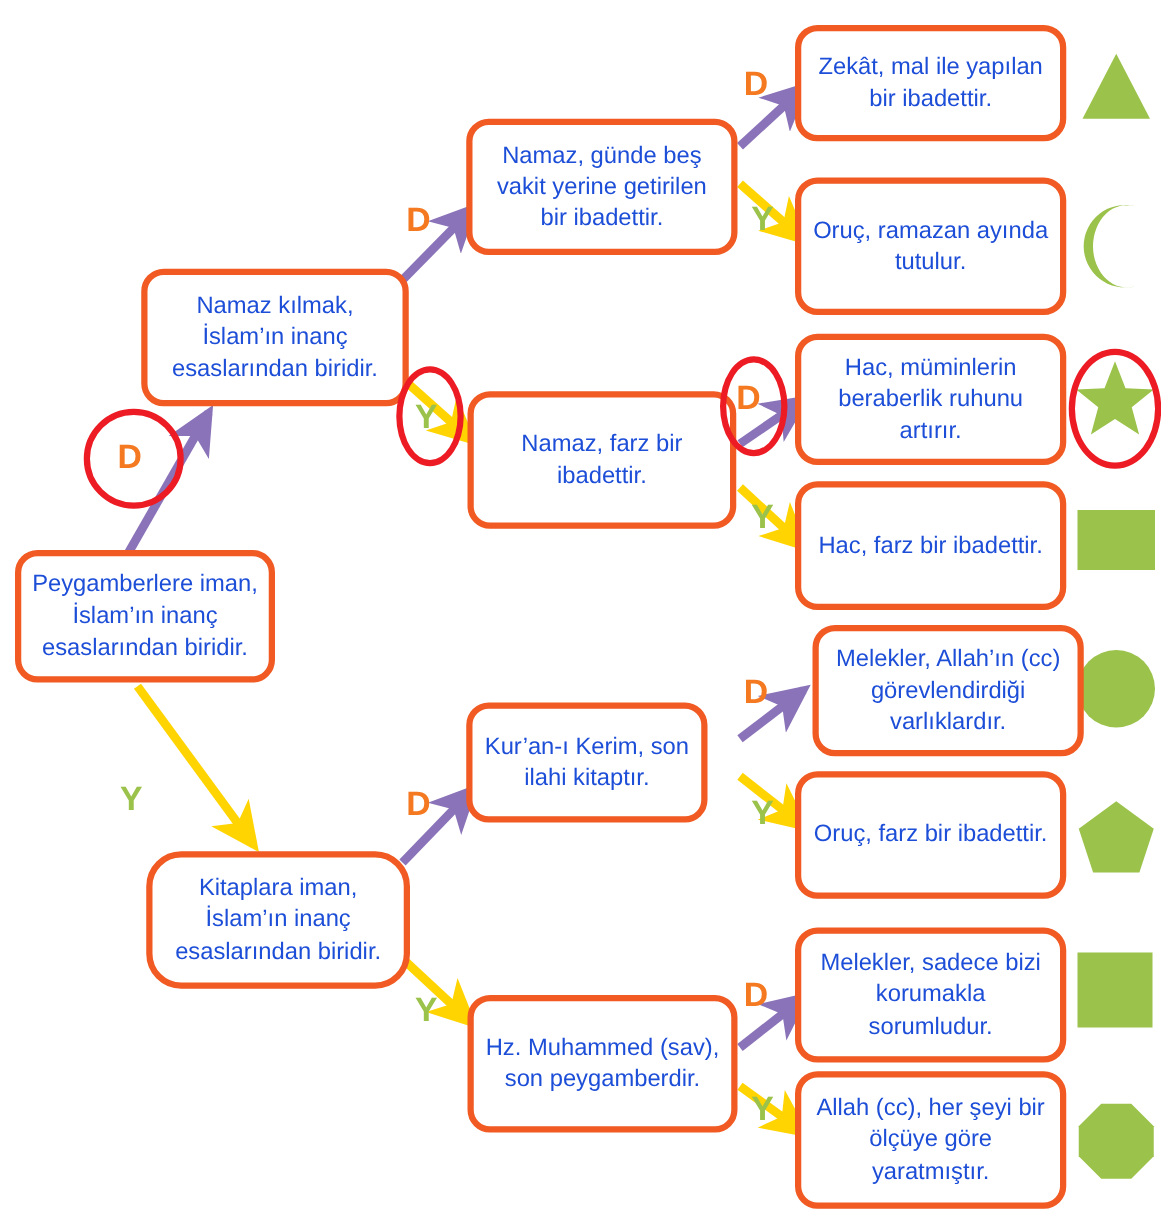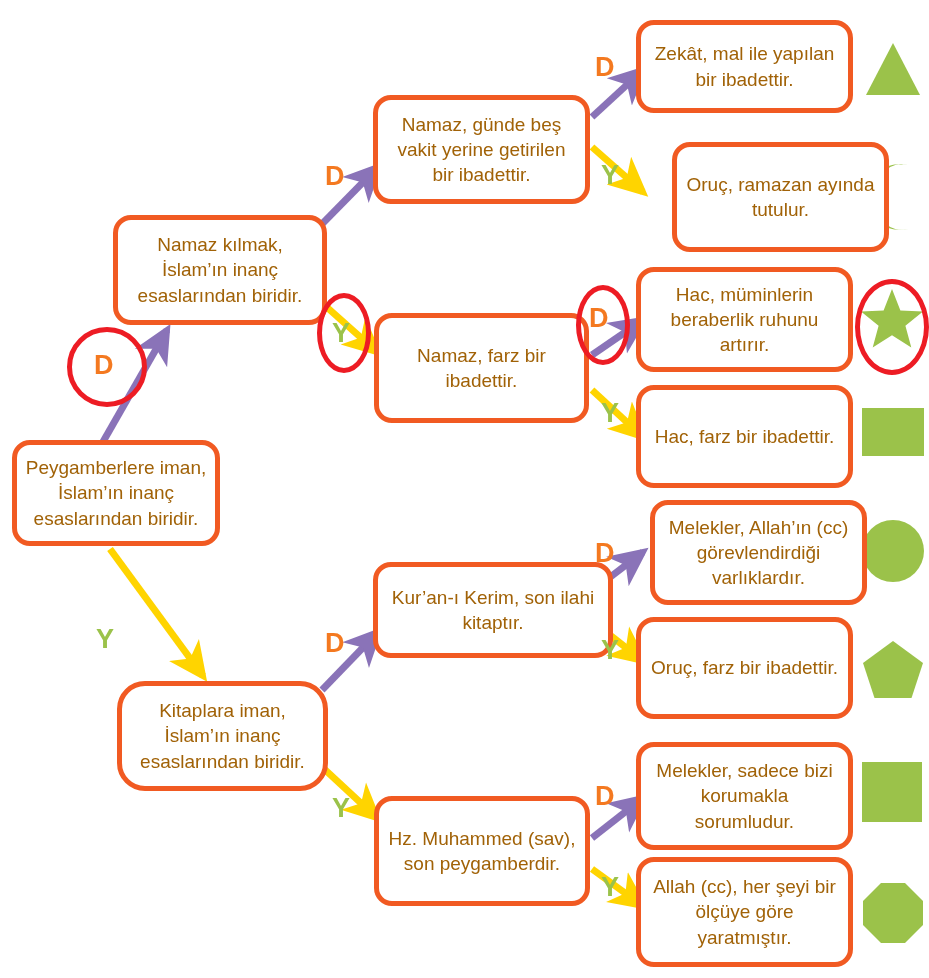--- a/index.html
+++ b/index.html
@@ -16,21 +16,21 @@
   .node{
     position:absolute;
     box-sizing:border-box;
     border:5px solid #F15A22;
     border-radius:18px;
     background:#ffffff;
     display:flex;
     align-items:center;
     justify-content:center;
     text-align:center;
-    color:#a16207;
+    color:#1d4ed8;
     line-height:1.32;
     padding:4px 8px;
     z-index:3;
   }
   .node span{display:block;width:100%;}
 
   .elabel{
     position:absolute;
     font-weight:bold;
     font-size:27px;
@@ -109,33 +109,33 @@
   </div>
 
   <div class="node" style="left:373px;top:95px;width:217px;height:109px;font-size:19px;">
     <span>Namaz, günde beş vakit yerine getirilen bir ibadettir.</span>
   </div>
 
   <div class="node" style="left:374px;top:313px;width:215px;height:110px;font-size:19px;">
     <span>Namaz, farz bir ibadettir.</span>
   </div>
 
-  <div class="node" style="left:373px;top:562px;width:240px;height:96px;font-size:19px;">
+  <div class="node" style="left:373px;top:562px;width:193px;height:96px;font-size:19px;">
     <span>Kur’an-ı Kerim, son ilahi kitaptır.</span>
   </div>
 
   <div class="node" style="left:374px;top:796px;width:216px;height:110px;font-size:19px;">
     <span>Hz. Muhammed (sav), son peygamberdir.</span>
   </div>
 
   <div class="node" style="left:636px;top:20px;width:217px;height:93px;font-size:19px;">
     <span>Zekât, mal ile yapılan bir ibadettir.</span>
   </div>
 
-  <div class="node" style="left:636px;top:142px;width:217px;height:110px;font-size:19px;margin-left:36px;">
+  <div class="node" style="left:636px;top:142px;width:217px;height:110px;font-size:19px;">
     <span>Oruç, ramazan ayında tutulur.</span>
   </div>
 
   <div class="node" style="left:636px;top:267px;width:217px;height:105px;font-size:19px;">
     <span>Hac, müminlerin beraberlik ruhunu artırır.</span>
   </div>
 
   <div class="node" style="left:636px;top:385px;width:217px;height:103px;font-size:19px;">
     <span>Hac, farz bir ibadettir.</span>
   </div>

